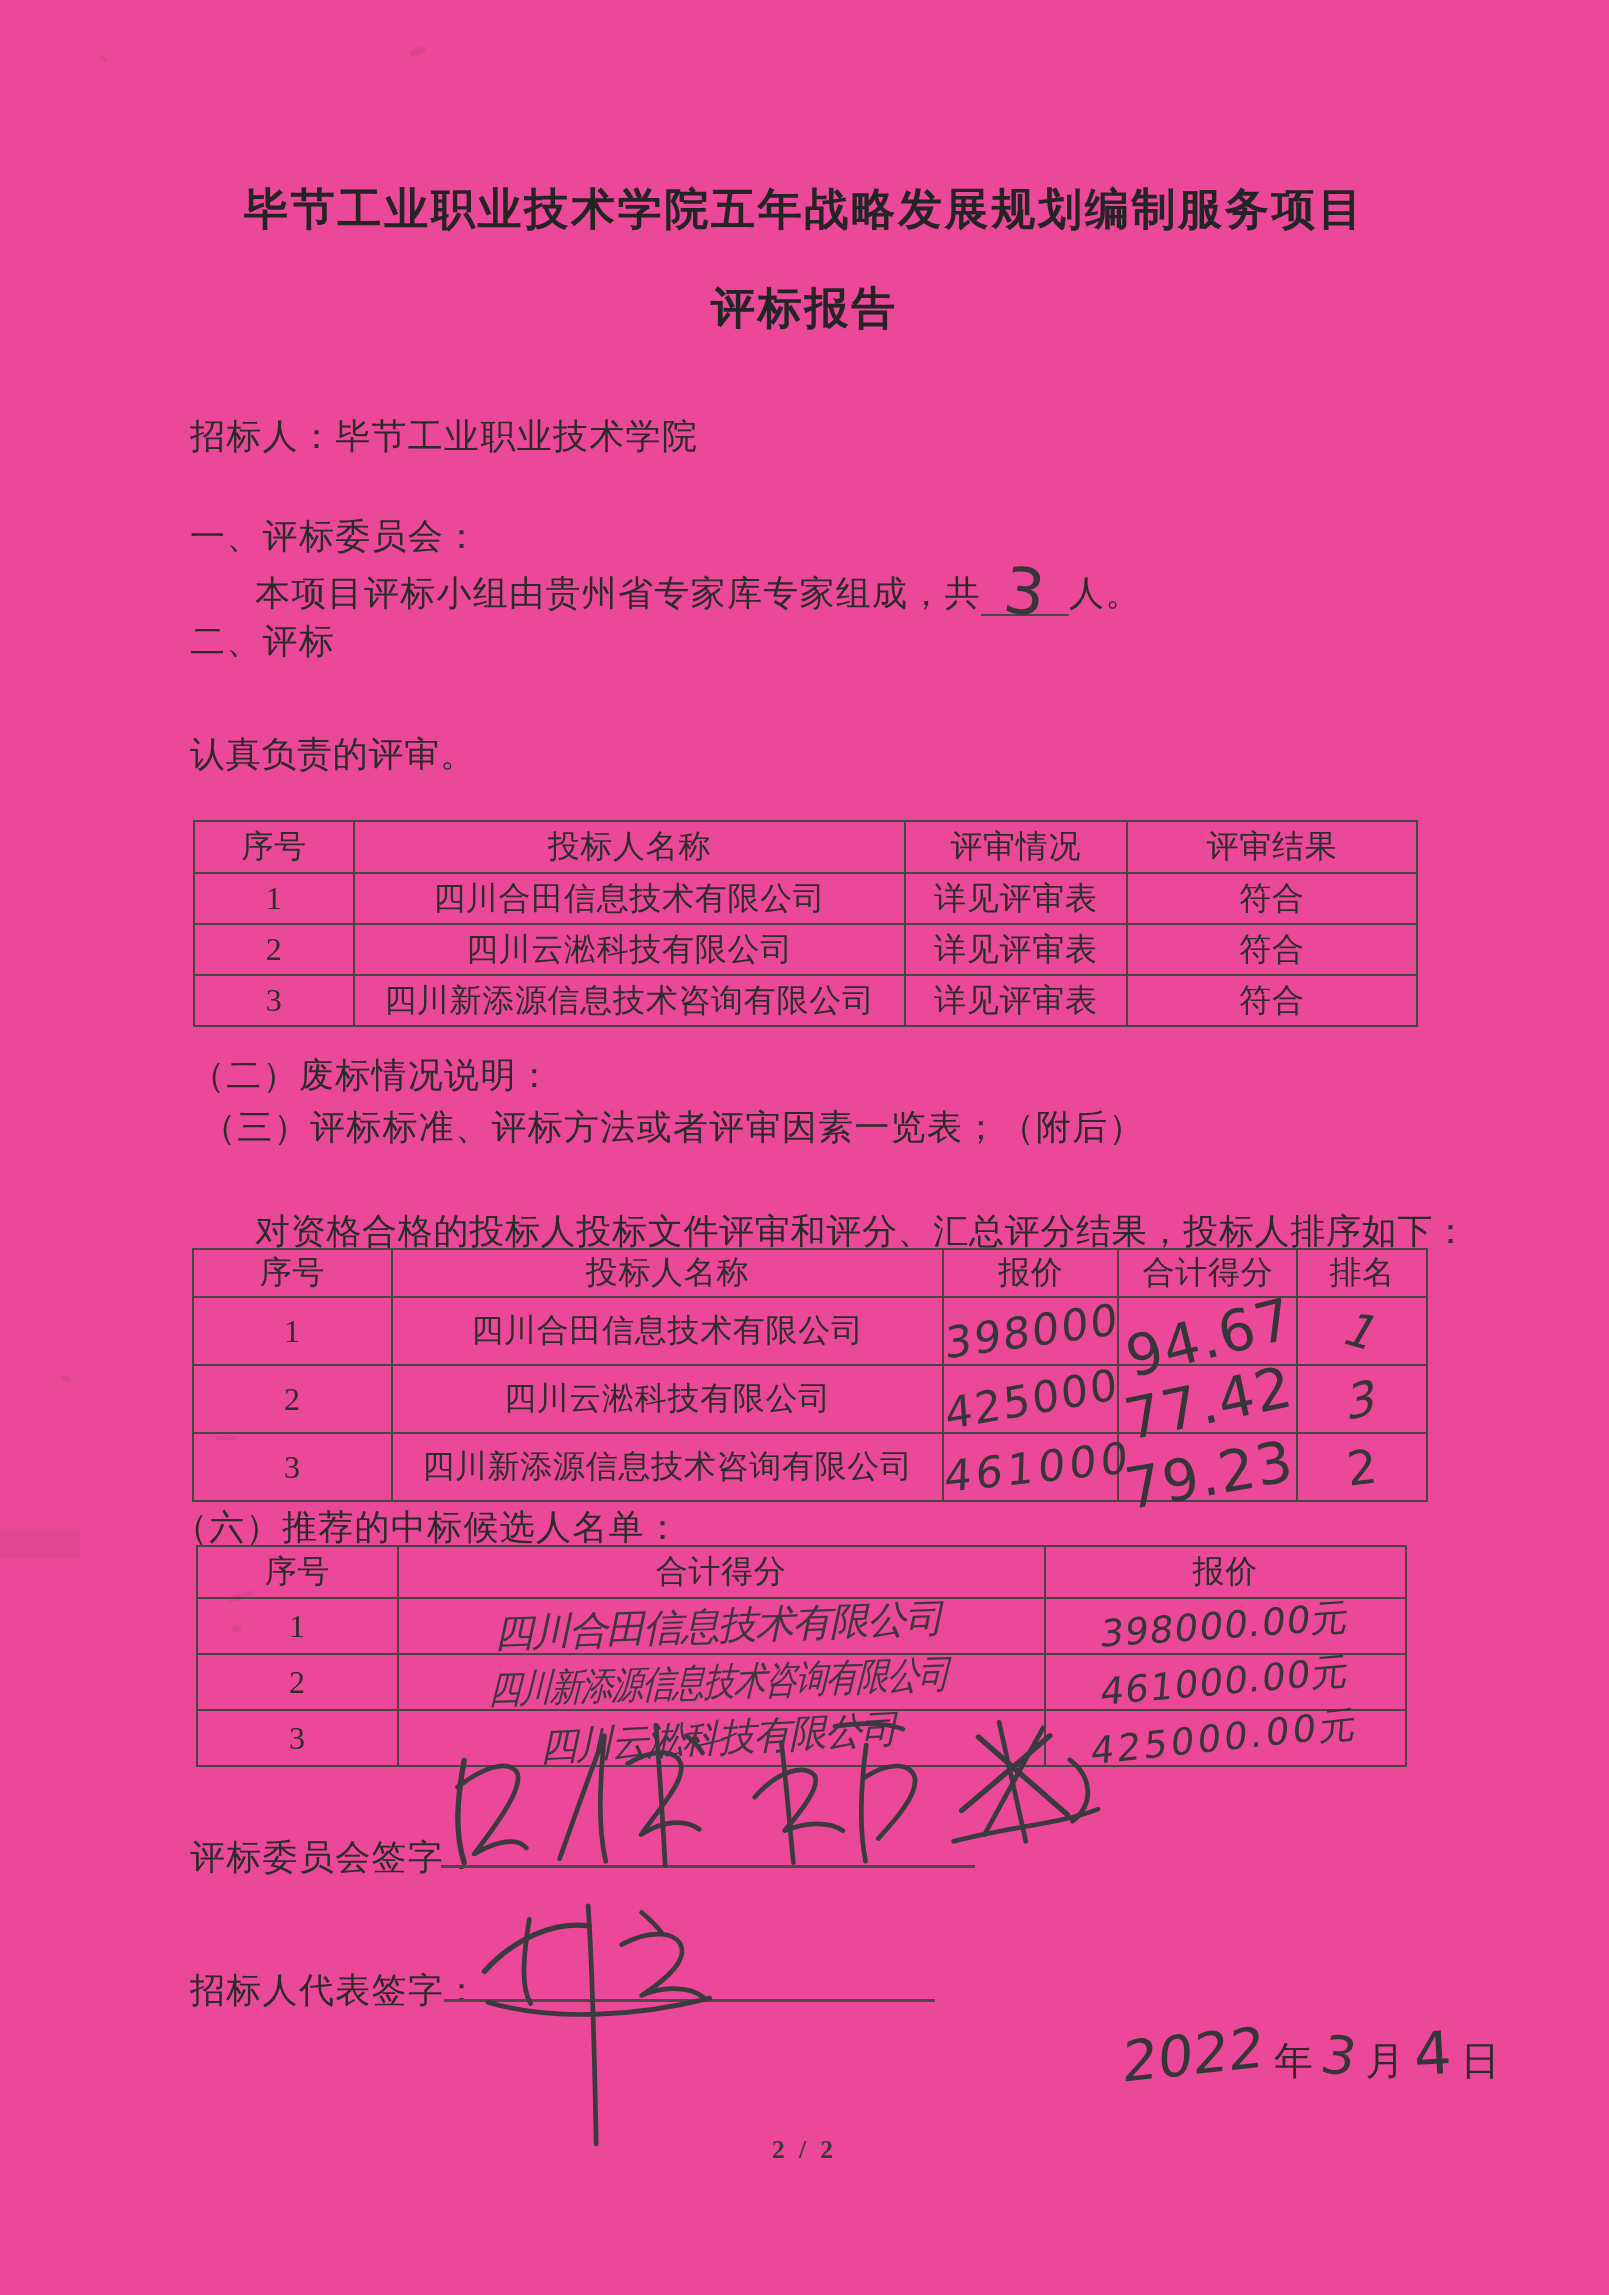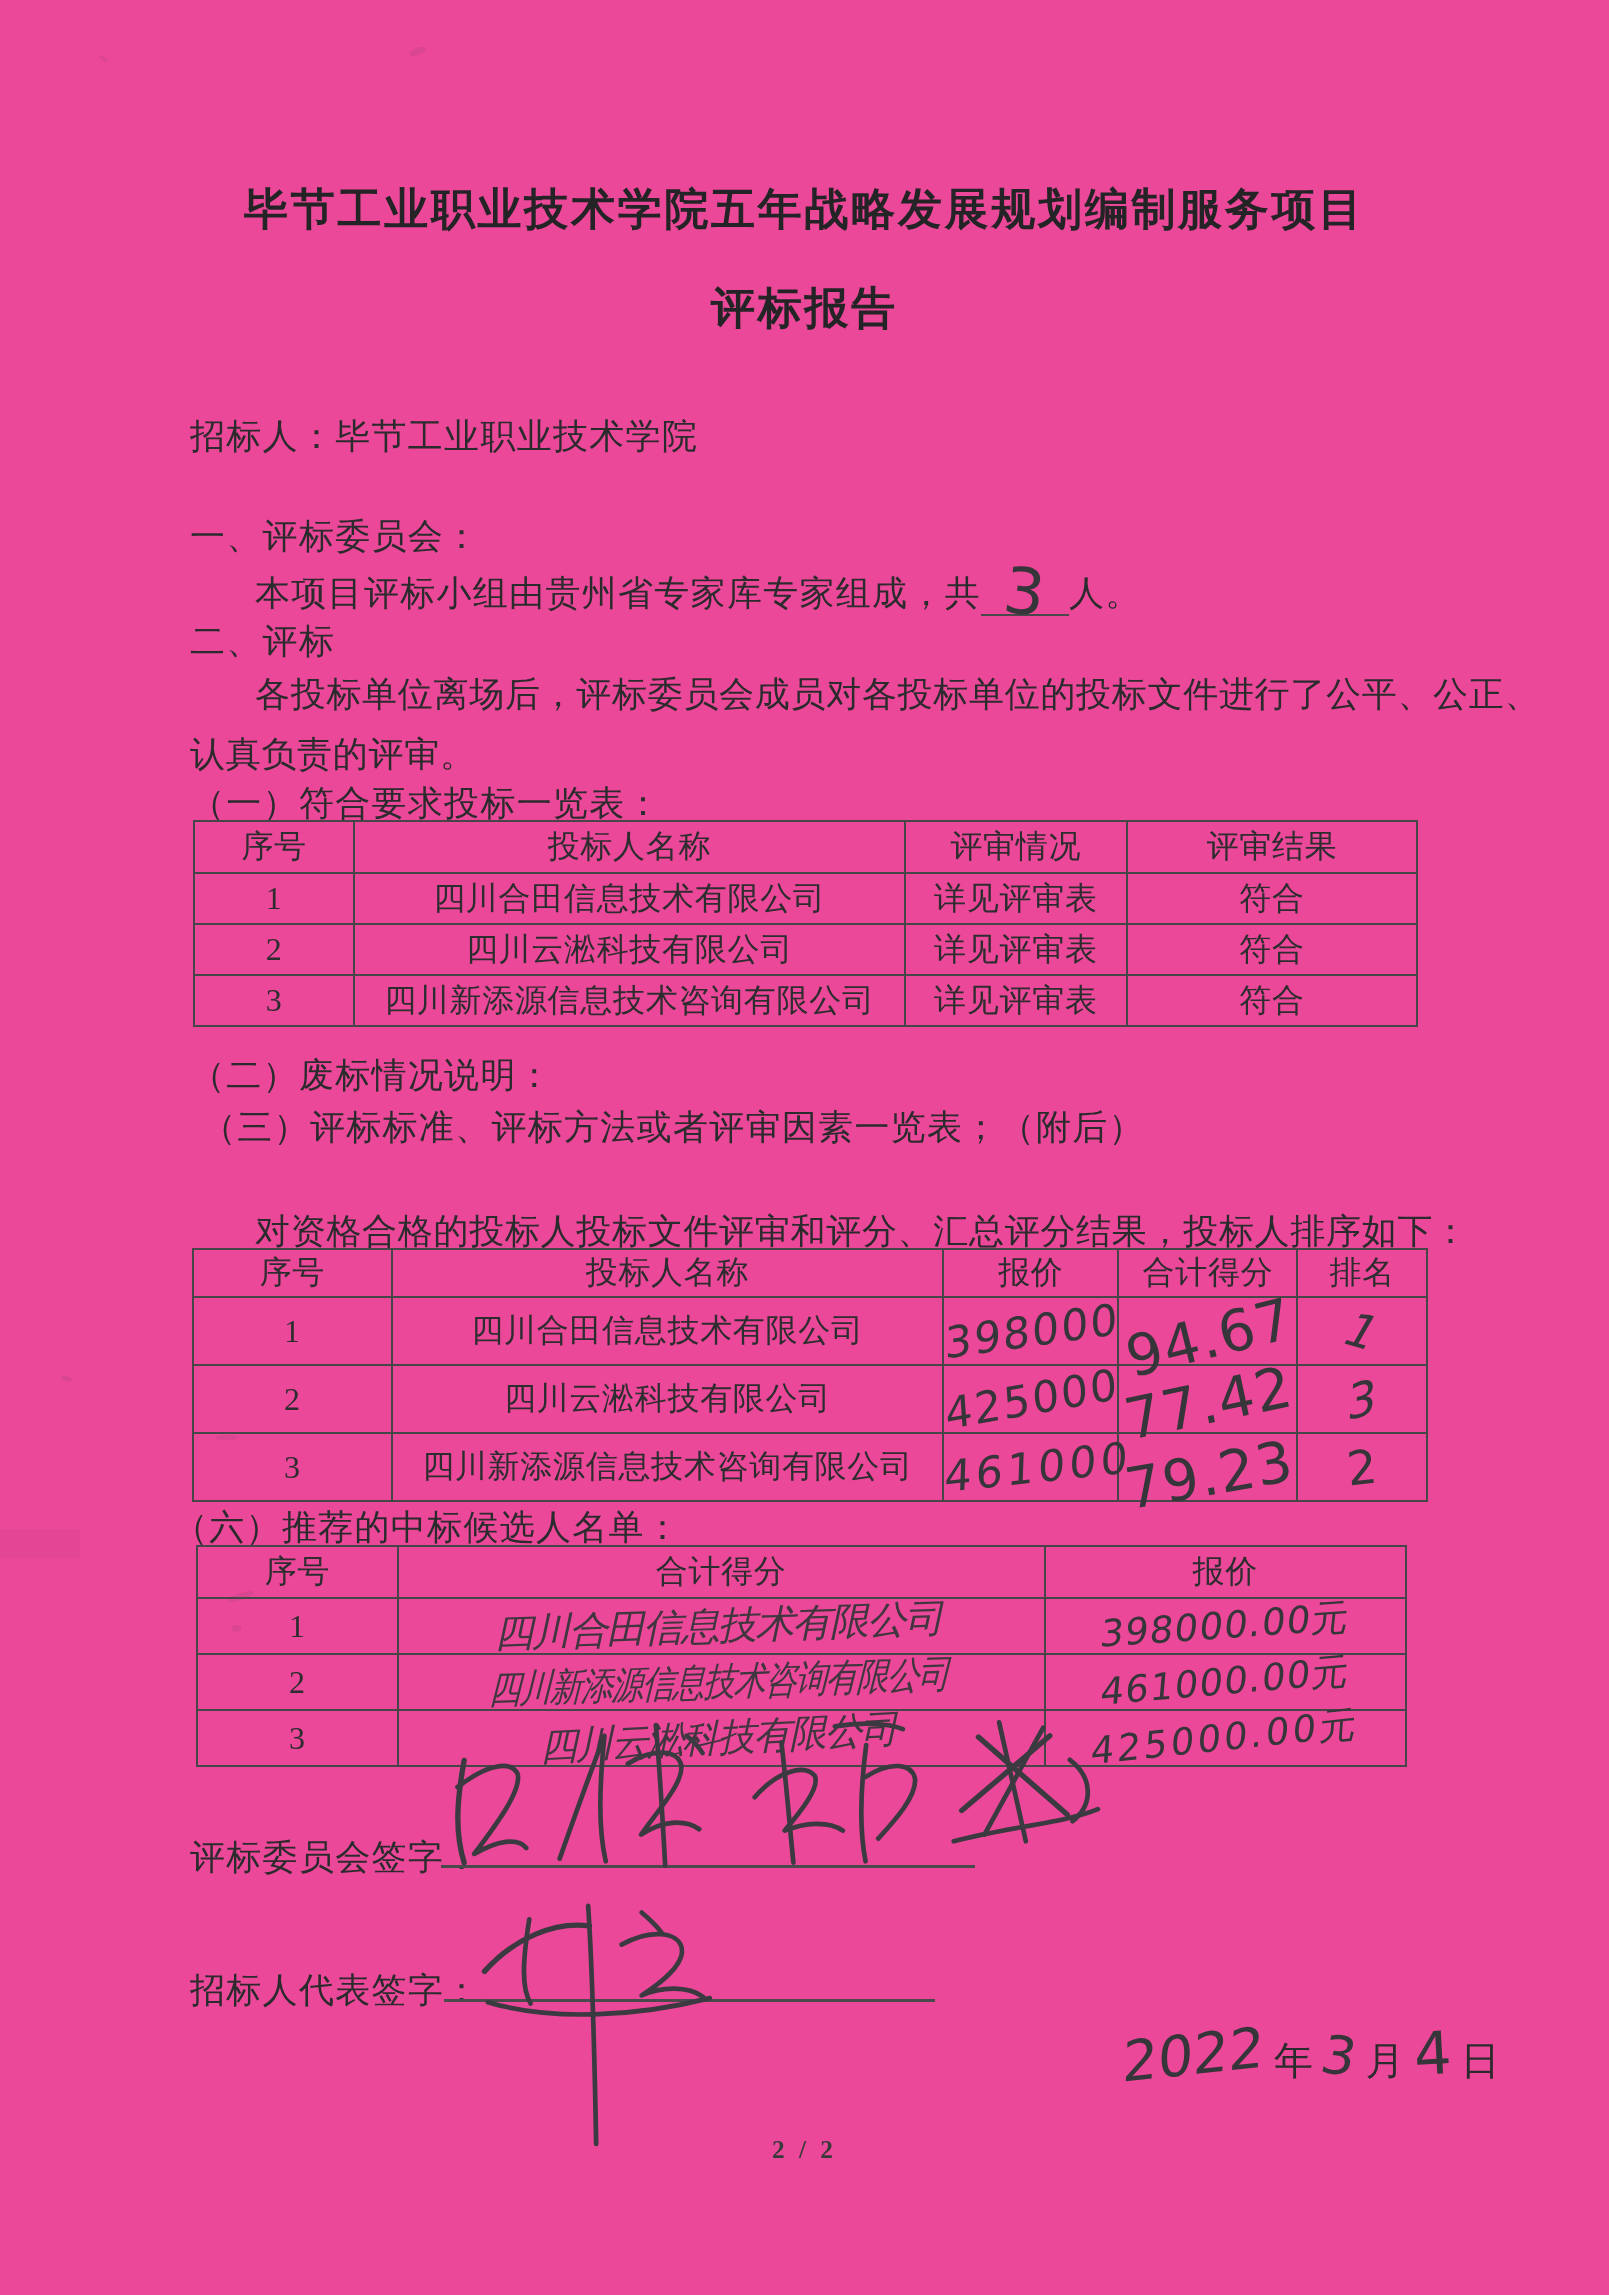--- a/index.html
+++ b/index.html
@@ -64,24 +64,22 @@
   <div class="abs title" style="top:279px;">评标报告</div>
 
   <div class="abs body-text" style="left:190px;top:413px;">招标人：毕节工业职业技术学院</div>
 
   <div class="abs body-text" style="left:190px;top:513px;">一、评标委员会：</div>
   <div class="abs body-text" style="left:255px;top:563px;">
     <span>本项目评标小组由贵州省专家库专家组成，共</span><span class="uline" style="width:88px;"><span class="hw" style="font-size:64px;transform:rotate(7deg);position:relative;top:9.4px;line-height:40px;">3</span></span><span>人。</span>
   </div>
 
   <div class="abs body-text" style="left:190px;top:618px;">二、评标</div>
-  <div class="abs body-text para" style="left:255px;top:671px;">各投标单位离场后，评标委员会成员对各投标单位的投标文件进行了公平、公正、</div>
   <div class="abs body-text para" style="left:190px;top:731px;">认真负责的评审。</div>
 
-  <div class="abs body-text" style="left:190px;top:780px;">（一）符合要求投标一览表：</div>
 
   <table class="doc" style="left:193px;top:820px;width:1225px;">
     <colgroup>
         <col style="width:13.1%">
         <col style="width:45%">
         <col style="width:18.2%">
         <col style="width:23.7%">
       </colgroup>
     <tbody>
         <tr style="height:52px;">

